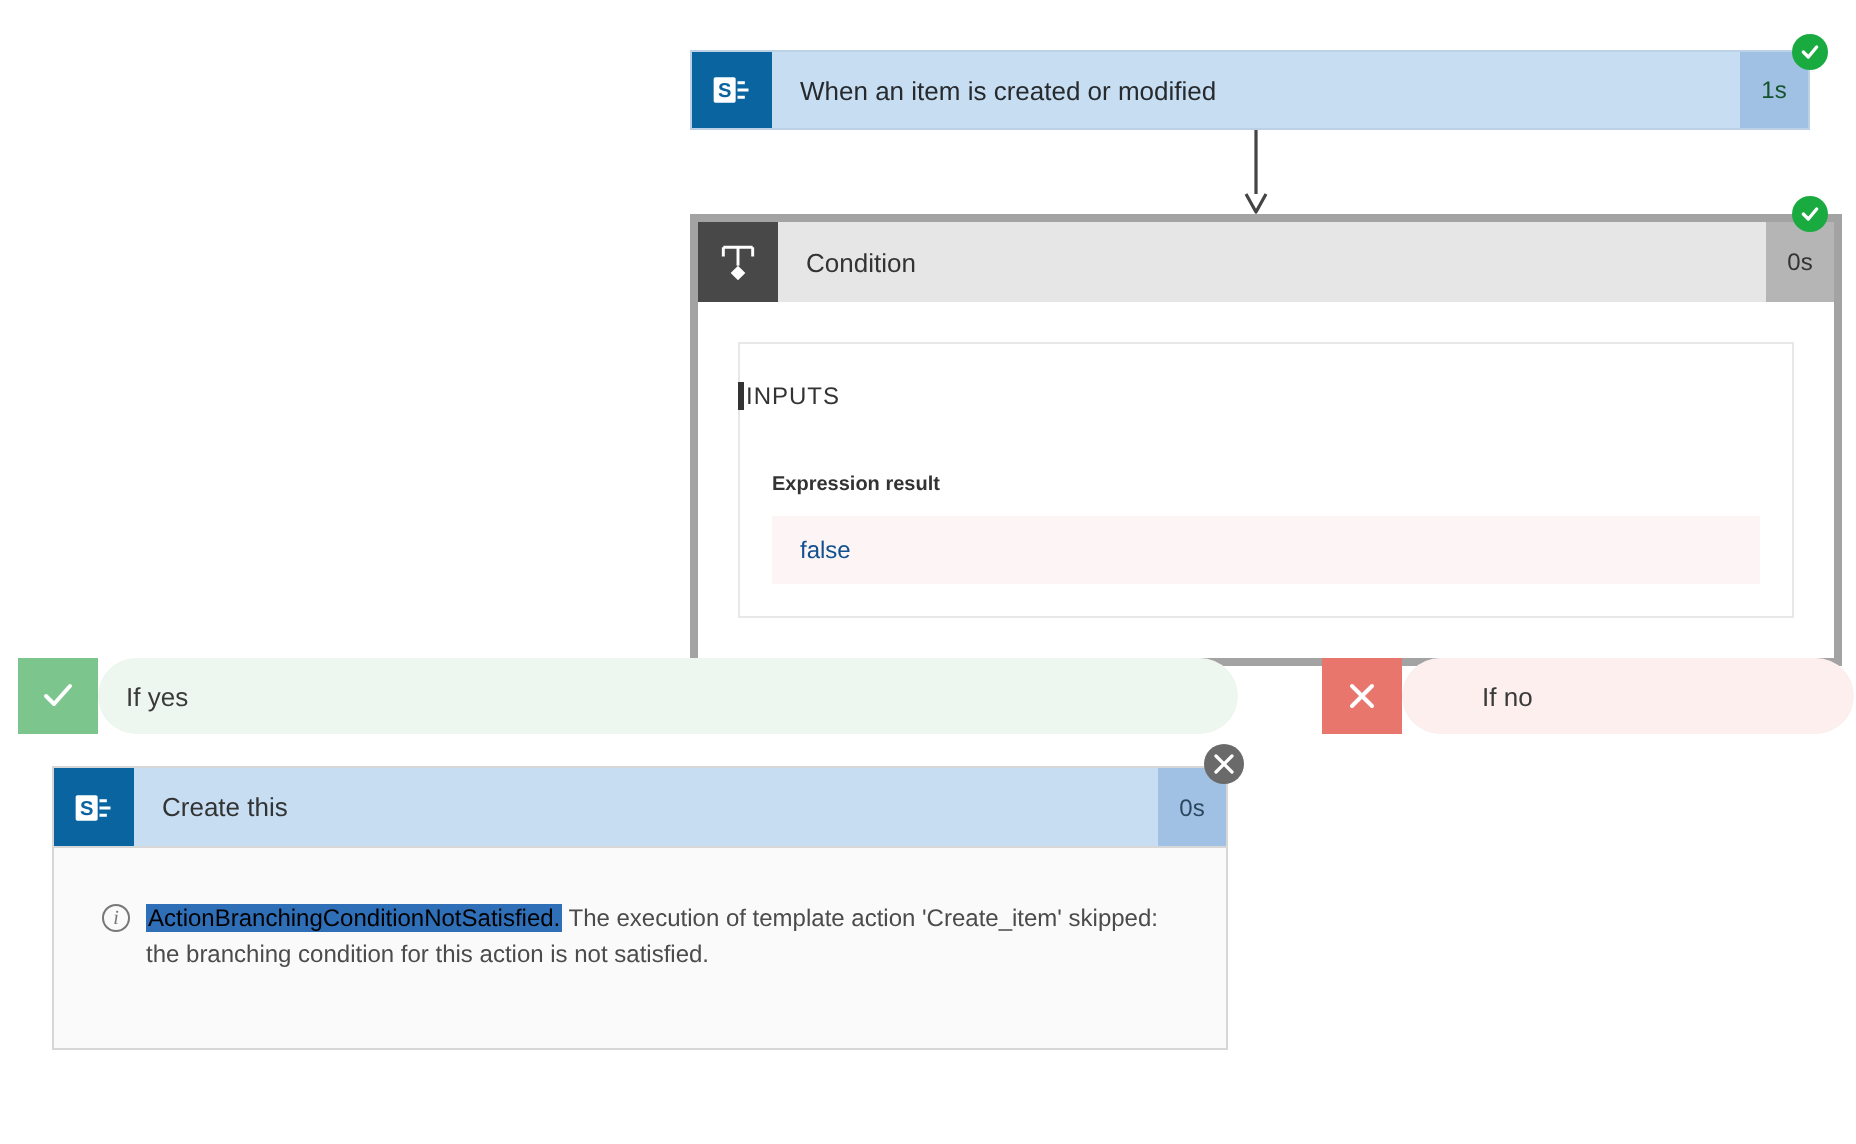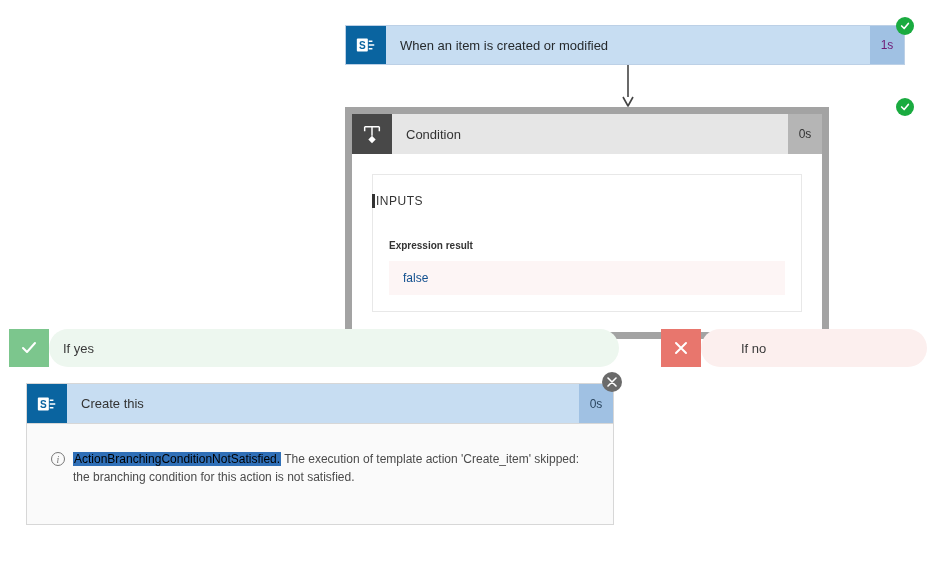--- a/index.html
+++ b/index.html
@@ -40,21 +40,21 @@
     align-items: center;
     padding-left: 14px;
     color: #262a2d;
   }
   .trigger-duration {
     width: 34px;
     background: #a0c1e3;
     display: flex;
     align-items: center;
     justify-content: center;
-    color: #701a75;
+    color: #14532d;
     font-size: 12px;
   }
 
   
   .flow-arrow {
     position: absolute;
     left: 622px; 
     top: 65px;
     width: 12px;
     height: 42px;
@@ -74,22 +74,22 @@
     color: #fff;
   }
   .badge1 { left: 896px; top: 17px; }
   .badge2 { left: 896px; top: 98px; }
 
   
   .cond-card {
     position: absolute;
     left: 345px;
     top: 107px;
-    width: 484px;
-    border: 7px solid #a3a3a3;
+    width: 576px;
+    border: 4px solid #a3a3a3;
   }
   .cond-header {
     display: flex;
     align-items: stretch;
     height: 40px;
   }
   .cond-icon {
     width: 40px;
     background: #484848;
     color: #fff;

